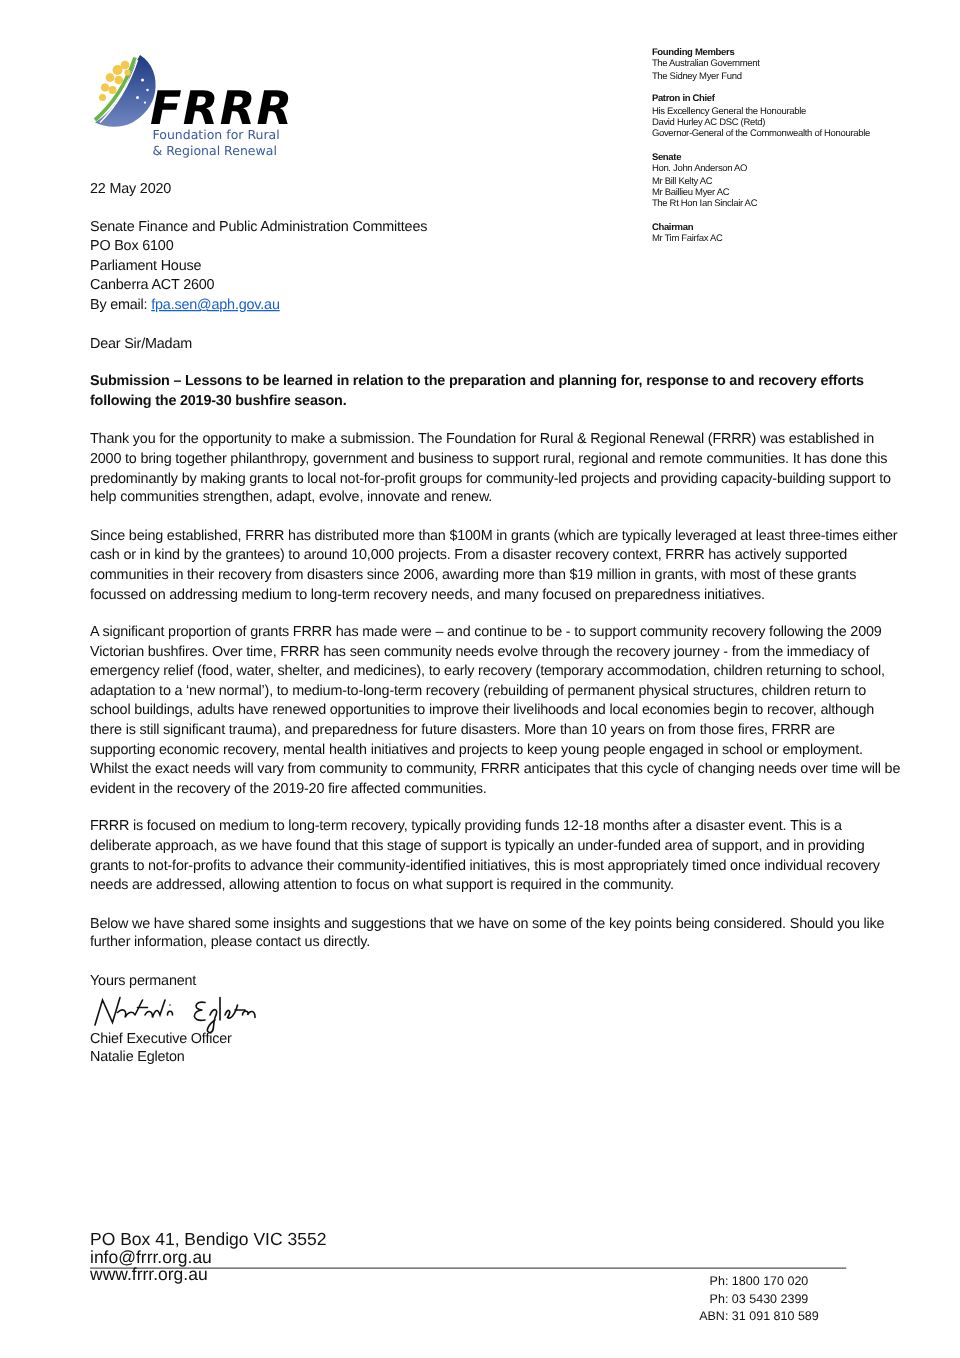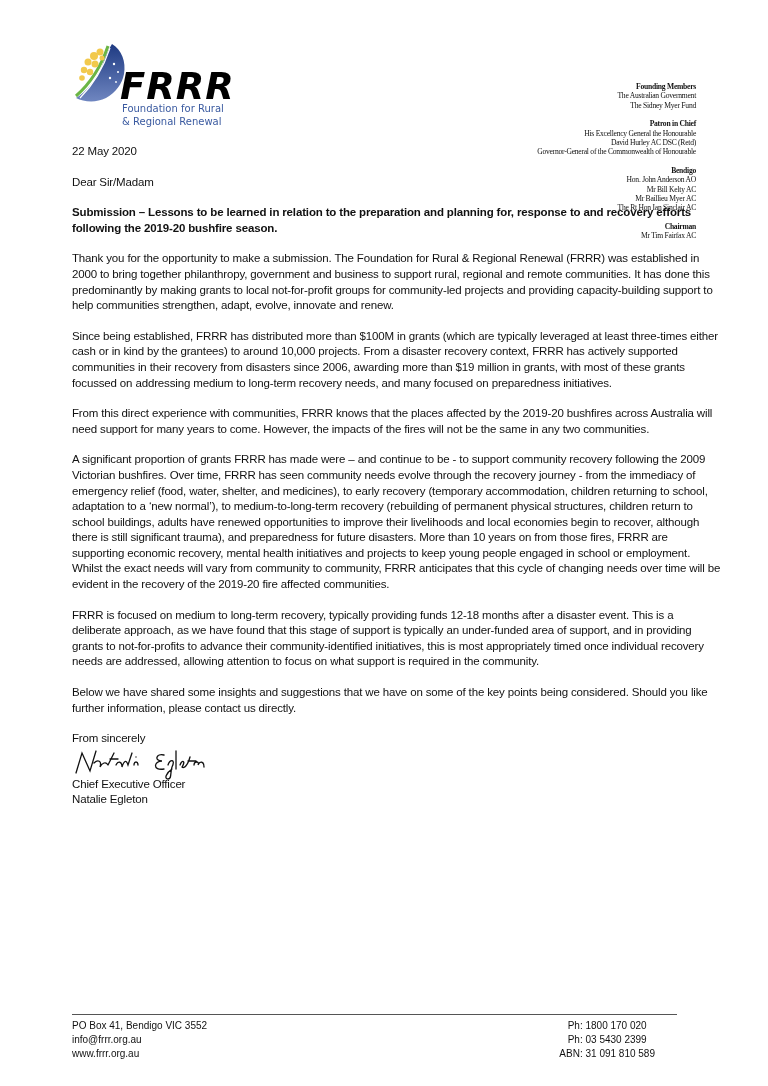--- a/index.html
+++ b/index.html
@@ -6,38 +6,38 @@
     body { width: 768px; height: 1086px; position: relative; overflow: hidden; font-family: "Liberation Sans", sans-serif; color: #111; }
     .page { position: absolute; left: 0; top: 0; width: 768px; height: 1086px; }
 
     
     .logo { position: absolute; left: 72px; top: 40px; width: 190px; height: 90px; }
     .logo svg { position: absolute; left: 0; top: 0; }
     .logo-word { position: absolute; left: 48px; top: 28px; font-family: "DejaVu Sans", sans-serif; font-weight: bold; font-style: italic; font-size: 37px; letter-spacing: 1px; color: #000000; line-height: 1; }
     .logo-sub { position: absolute; left: 50px; top: 62px; font-family: "DejaVu Sans", sans-serif; font-size: 10px; line-height: 13px; color: #3a5aa0; white-space: nowrap; }
 
     
-    .hdr-right { position: absolute; right: 72px; top: 37px; text-align: right; font-family: Liberation Serif, serif; font-size: 7.6px; line-height: 9.4px; color: #111; letter-spacing: -0.25px; margin-top: 45px; }
+    .hdr-right { position: absolute; right: 72px; top: 37px; text-align: left; font-family: Liberation Sans, sans-serif; font-size: 7.6px; line-height: 9.4px; color: #111; letter-spacing: -0.25px; }
     .hdr-right .grp { margin-bottom: 9px; }
     .hdr-right .ttl { font-weight: bold; }
 
     
     .body { position: absolute; left: 72px; top: 144px; width: 660px; font-family: "Liberation Sans", sans-serif; font-size: 11.5px; line-height: 15.6px; color: #111; letter-spacing: -0.15px; }
     .body p { margin: 0 11px 15px 0; }
     .addr { margin-bottom: 15px; }
     .addr div { white-space: nowrap; }
     .body a { color: #1a5fd0; text-decoration: underline; }
     .subject { font-weight: bold; }
 
     .sig-wrap { position: relative; height: 30px; }
     .sig-wrap svg { position: absolute; left: 0; top: 0; }
 
     
     .footer-line { position: absolute; left: 72px; top: 1014px; width: 605px; height: 1px; background: #555; }
-    .foot-left { position: absolute; left: 72px; top: 1019px; font-size: 10px; line-height: 14px; color: #111; }
+    .foot-left { position: absolute; left: 72px; top: 984px; font-size: 14px; line-height: 14px; color: #111; }
     .foot-right { position: absolute; right: 113px; top: 1019px; font-size: 10px; line-height: 14px; color: #111; text-align: center; }
   </style>
 </head>
 <body>
 
 <div class="page">
 
   <div class="logo">
     <svg width="60" height="70" viewBox="0 0 60 70">
       <defs>
@@ -75,43 +75,49 @@
       <div>The Australian Government</div>
       <div>The Sidney Myer Fund</div>
     </div>
     <div class="grp">
       <div class="ttl">Patron in Chief</div>
       <div>His Excellency General  the Honourable</div>
       <div>David Hurley AC DSC (Retd)</div>
       <div>Governor-General of the Commonwealth of Honourable</div>
     </div>
     <div class="grp">
-      <div class="ttl">Bendigo</div>
+      <div class="ttl">Senate</div>
       <div>Hon. John Anderson AO</div>
       <div>Mr Bill Kelty AC</div>
       <div>Mr Baillieu Myer AC</div>
       <div>The Rt Hon Ian Sinclair AC</div>
     </div>
     <div class="grp">
       <div class="ttl">Chairman</div>
       <div>Mr Tim Fairfax AC</div>
     </div>
   </div>
 
   <div class="body">
     <p>22 May 2020</p>
+    <div class="addr">
+      <div>Senate Finance and Public Administration Committees</div>
+      <div>PO Box 6100</div>
+      <div>Parliament House</div>
+      <div>Canberra ACT 2600</div>
+      <div><span>By email: </span><a href="#">fpa.sen@aph.gov.au</a></div>
+    </div>
     <p>Dear Sir/Madam</p>
-    <p class="subject">Submission – Lessons to be learned in relation to the preparation and planning for, response to and recovery efforts following the 2019-20 bushfire season.</p>
+    <p class="subject">Submission – Lessons to be learned in relation to the preparation and planning for, response to and recovery efforts following the 2019-30 bushfire season.</p>
     <p>Thank you for the opportunity to make a submission. The Foundation for Rural &amp; Regional Renewal (FRRR) was established in 2000 to bring together philanthropy, government and business to support rural, regional and remote communities. It has done this predominantly by making grants to local not-for-profit groups for community-led projects and providing capacity-building support to help communities strengthen, adapt, evolve, innovate and renew.</p>
     <p>Since being established, FRRR has distributed more than $100M in grants (which are typically leveraged at least three-times either cash or in kind by the grantees) to around 10,000 projects. From a disaster recovery context, FRRR has actively supported communities in their recovery from disasters since 2006, awarding more than $19 million in grants, with most of these grants focussed on addressing medium to long-term recovery needs, and many focused on preparedness initiatives.</p>
-    <p>From this direct experience with communities, FRRR knows that the places affected by the 2019-20 bushfires across Australia will need support for many years to come. However, the impacts of the fires will not be the same in any two communities.</p>
     <p>A significant proportion of grants FRRR has made were – and continue to be - to support community recovery following the 2009 Victorian bushfires. Over time, FRRR has seen community needs evolve through the recovery journey - from the immediacy of emergency relief (food, water, shelter, and medicines), to early recovery (temporary accommodation, children returning to school, adaptation to a ‘new normal’), to medium-to-long-term recovery (rebuilding of permanent physical structures, children return to school buildings, adults have renewed opportunities to improve their livelihoods and local economies begin to recover, although there is still significant trauma), and preparedness for future disasters. More than 10 years on from those fires, FRRR are supporting economic recovery, mental health initiatives and projects to keep young people engaged in school or employment. Whilst the exact needs will vary from community to community, FRRR anticipates that this cycle of changing needs over time will be evident in the recovery of the 2019-20 fire affected communities.</p>
     <p>FRRR is focused on medium to long-term recovery, typically providing funds 12-18 months after a disaster event. This is a deliberate approach, as we have found that this stage of support is typically an under-funded area of support, and in providing grants to not-for-profits to advance their community-identified initiatives, this is most appropriately timed once individual recovery needs are addressed, allowing attention to focus on what support is required in the community.</p>
     <p>Below we have shared some insights and suggestions that we have on some of the key points being considered. Should you like further information, please contact us directly.</p>
-    <div>From sincerely</div>
+    <div>Yours permanent</div>
     <div class="sig-wrap">
       <svg width="170" height="34" viewBox="0 0 170 34">
         <path d="M4 26 L10 6 L18 24 L24 4 M22 16 C26 12 30 14 28 20 C30 16 34 14 36 18 M36 18 L42 6 M38 12 L46 12 M44 18 C46 14 50 14 50 20 C52 14 54 12 56 18 L60 6 M62 18 C62 14 66 14 66 18 M64 10 L64 10" stroke="#111" stroke-width="1.3" fill="none" stroke-linecap="round"></path>
         <path d="M92 8 C84 6 82 14 90 14 C82 14 80 24 92 22 M96 18 C98 12 104 12 100 20 C98 26 100 32 96 32 C92 32 94 26 100 22 M104 4 L104 22 M108 18 C110 12 114 14 110 20 C112 22 116 18 118 10 M116 14 L124 14 M122 18 C122 14 128 14 126 18 C128 14 132 14 132 20" stroke="#111" stroke-width="1.3" fill="none" stroke-linecap="round"></path>
       </svg>
     </div>
     <div>Chief Executive Officer</div>
     <div>Natalie Egleton</div>
   </div>
 

